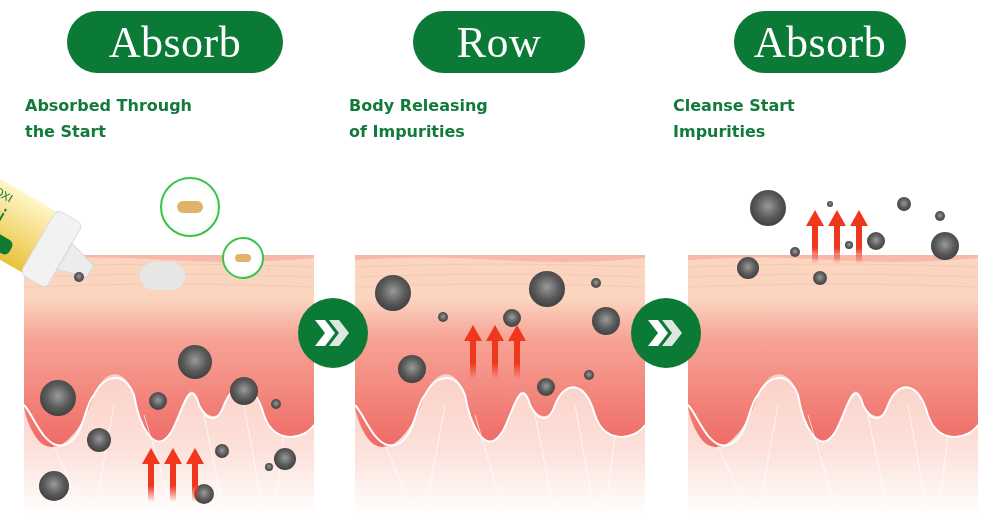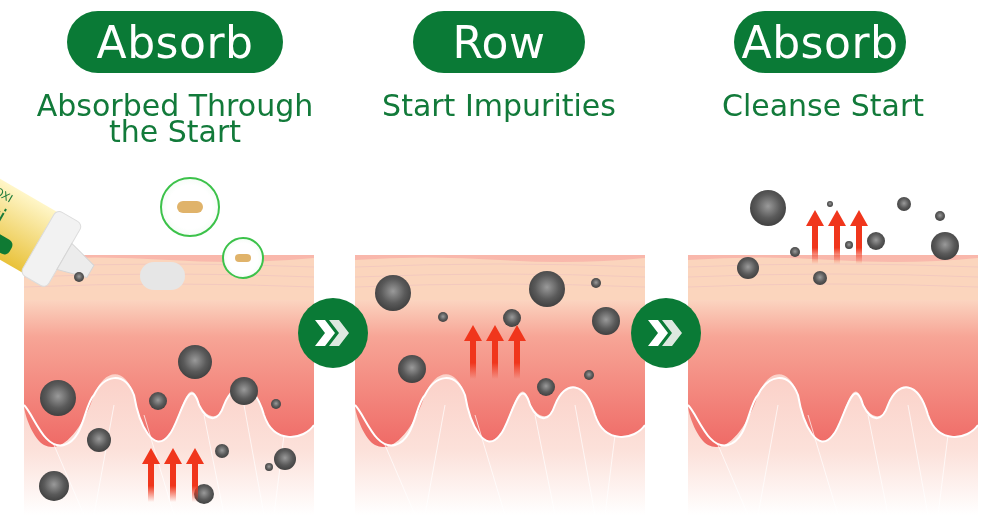--- a/index.html
+++ b/index.html
@@ -1,19 +1,19 @@
 <!DOCTYPE html>
 <html><head>
 <meta charset="utf-8">
 <style>
   html,body{margin:0;padding:0;background:#fff;}
   body{width:1000px;height:521px;position:relative;overflow:hidden;font-family:"DejaVu Sans",sans-serif;}
   .pill{position:absolute;top:11px;height:62px;border-radius:31px;background:#0a7a36;color:#fff;
-        display:flex;align-items:center;justify-content:center;font-size:44px;letter-spacing:0.5px;}
-  .sub{position:absolute;top:93px;width:300px;text-align:center;color:#127a3a;font-size:30px;line-height:26px;}
+        display:flex;align-items:center;justify-content:center;font-size:44px;letter-spacing:0.5px;font-family:Liberation Serif, serif;}
+  .sub{position:absolute;top:93px;width:300px;color:#127a3a;font-size:16px;line-height:26px;font-weight:bold;}
   .panel{position:absolute;top:255px;width:290px;height:260px;overflow:hidden;}
   .panel svg{display:block;}
   .arrow-btn{position:absolute;top:298px;width:70px;height:70px;border-radius:50%;background:#0a7a36;
              display:flex;align-items:center;justify-content:center;}
   .ball{position:absolute;border-radius:50%;
         background:radial-gradient(circle at 50% 45%, #9a9a9a 0%, #5a5a5a 45%, #2a2a2a 100%);}
   .uparrows{position:absolute;display:flex;gap:4px;}
   .uparrow{width:18px;height:54px;position:relative;}
   .tube{position:absolute;left:-30px;top:150px;width:170px;height:95px;transform:rotate(30deg);transform-origin:left top;}
   .bubble{position:absolute;border-radius:50%;border:2px solid #3cc24a;background:radial-gradient(circle,#fff 55%,#e7f8e9 100%);
@@ -30,24 +30,26 @@
   </div>
 <div class="pill" style="left:734px;width:172px;">
     <span>Absorb</span>
   </div>
 
 <div class="sub" style="left:25px;">
   <div>Absorbed Through</div>
   <div>the Start</div>
 </div>
 <div class="sub" style="left:349px;">
-  <div>Start Impurities</div>
+  <div>Body Releasing</div>
+  <div>of Impurities</div>
 </div>
 <div class="sub" style="left:673px;">
   <div>Cleanse Start</div>
+  <div>Impurities</div>
 </div>
 
 <div class="panel" style="left:24px;">
 <svg width="290" height="260" viewBox="0 0 290 260">
   <defs>
     <linearGradient id="derm" x1="0" y1="0" x2="0" y2="1">
       <stop offset="0" stop-color="#f9b7ab"></stop>
           <stop offset="0.75" stop-color="#fce1da"></stop>
           <stop offset="1" stop-color="#ffffff"></stop>
     </linearGradient>

